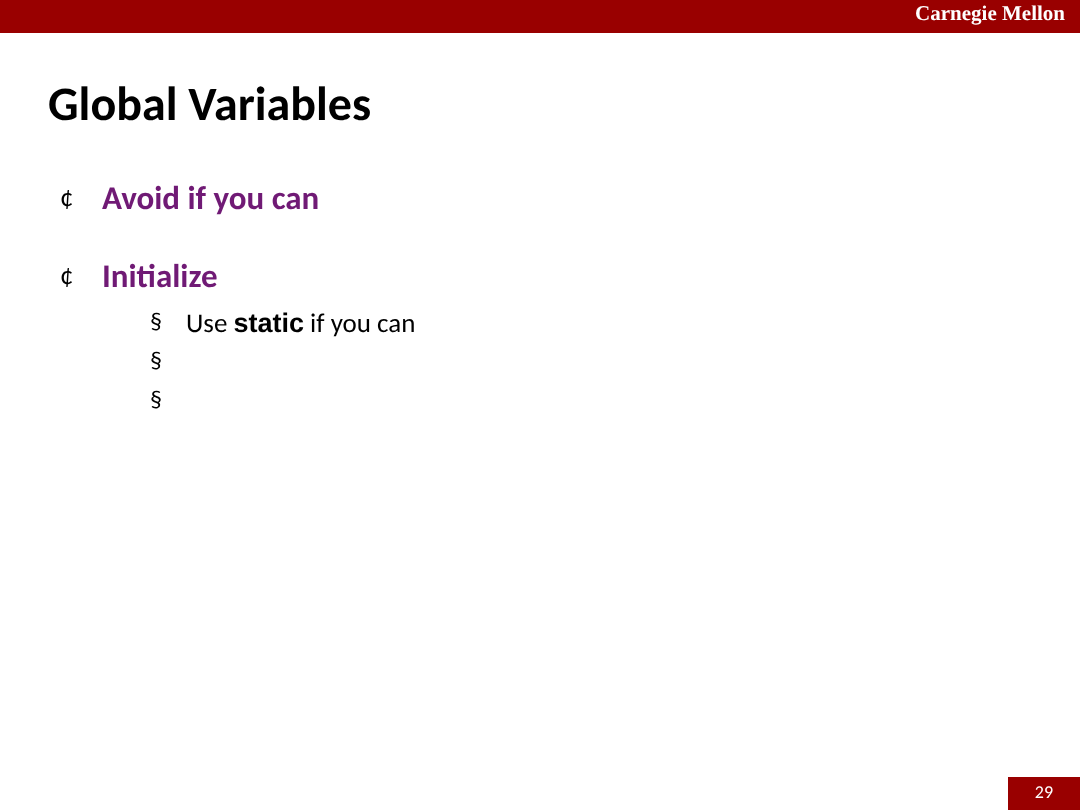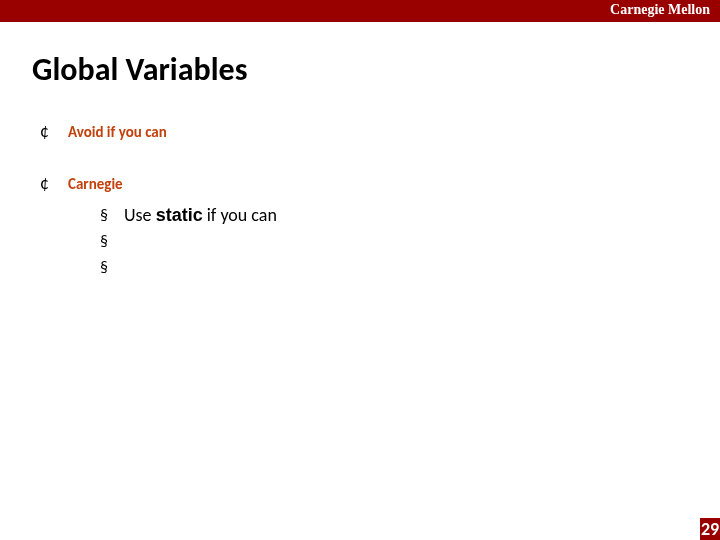--- a/index.html
+++ b/index.html
@@ -4,48 +4,48 @@
 <style>
   * { margin: 0; padding: 0; box-sizing: border-box; }
   html, body { width: 720px; height: 540px; font-family: Calibri, "Segoe UI", Arial, sans-serif; background: #fff; overflow: hidden; }
   .slide { position: relative; width: 720px; height: 540px; }
   .topbar { position: absolute; top: 0; left: 0; width: 720px; height: 22px; background: #990000; }
   .brand { position: absolute; top: 2px; right: 10px; color: #fff; font-weight: bold; font-size: 14px; font-family: "Times New Roman", serif; }
   .title { position: absolute; top: 50px; left: 32px; font-size: 32px; font-weight: bold; color: #000; }
   .body { position: absolute; top: 120px; left: 40px; width: 640px; }
   .lvl1 { display: flex; align-items: flex-start; margin-bottom: 28px; }
   .lvl1 .bullet { width: 28px; flex: 0 0 28px; font-size: 18px; line-height: 22px; text-align: left; }
-  .lvl1 .text { font-size: 15px; font-weight: bold; color: #c2410c; line-height: 24px; }
+  .lvl1 .text { font-size: 22px; font-weight: bold; color: #701a75; line-height: 24px; }
   .lvl2list { margin-left: 60px; margin-top: -20px; margin-bottom: 20px; }
   .lvl2 { display: flex; align-items: flex-start; margin-bottom: 4px; }
   .lvl2 .bullet { width: 24px; flex: 0 0 24px; font-size: 16px; line-height: 22px; }
   .lvl2 .text { font-size: 18px; color: #000; line-height: 22px; }
   .mono { font-family: Liberation Sans, sans-serif; font-weight: bold; }
-  .pagenum-box { position: absolute; bottom: 0; right: 0; width: 20px; height: 22px; background: #990000; color: #fff; font-weight: bold; font-size: 18px; display: flex; align-items: center; justify-content: center; }
+  .pagenum-box { position: absolute; bottom: 0; right: 0; width: 48px; height: 22px; background: #990000; color: #fff; font-weight: normal; font-size: 12px; display: flex; align-items: center; justify-content: center; }
 </style>
 </head>
 <body>
 
 <div class="slide">
   <div class="topbar">
     <div class="brand">Carnegie Mellon</div>
   </div>
 
   <div class="title">Global Variables</div>
 
   <div class="body">
 
     <div class="lvl1">
       <div class="bullet">¢</div>
       <div class="text">Avoid if you can</div>
     </div>
 
     <div class="lvl1">
       <div class="bullet">¢</div>
-      <div class="text">Carnegie</div>
+      <div class="text">Initialize</div>
     </div>
 
     <div class="lvl2list">
       <div class="lvl2">
         <div class="bullet">§</div>
         <div class="text">
           <span>Use </span><span class="mono">static</span><span> if you can</span>
         </div>
       </div>
       <div class="lvl2">

